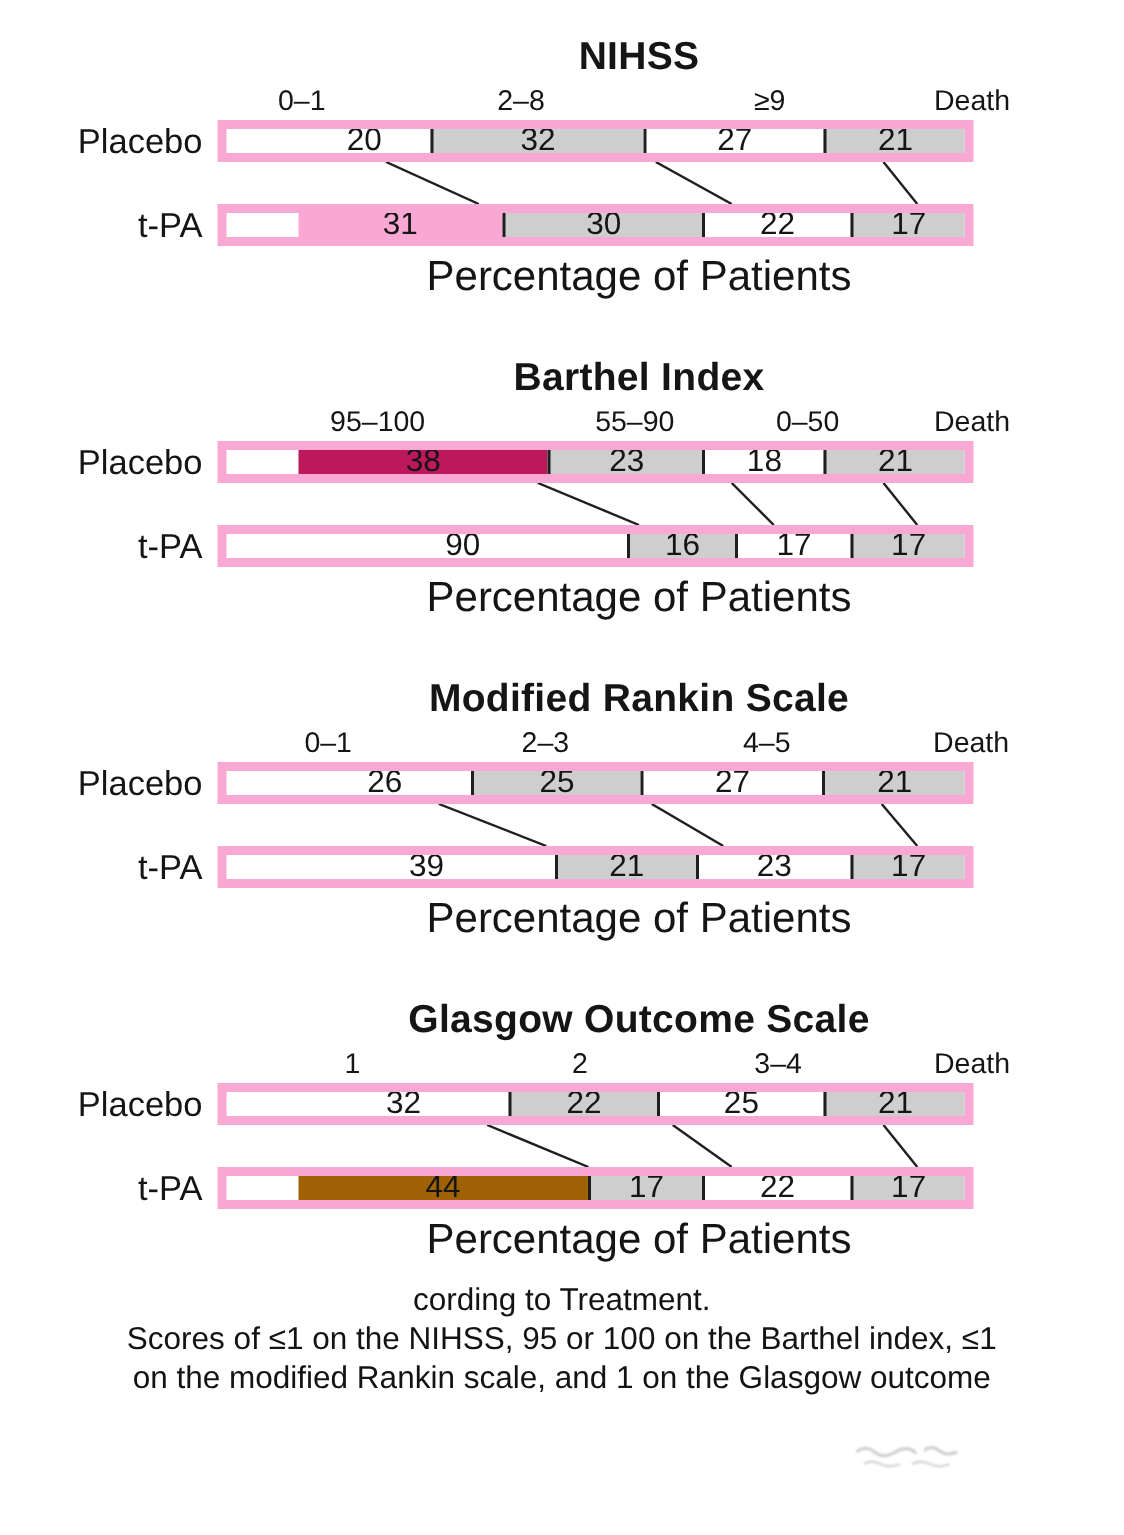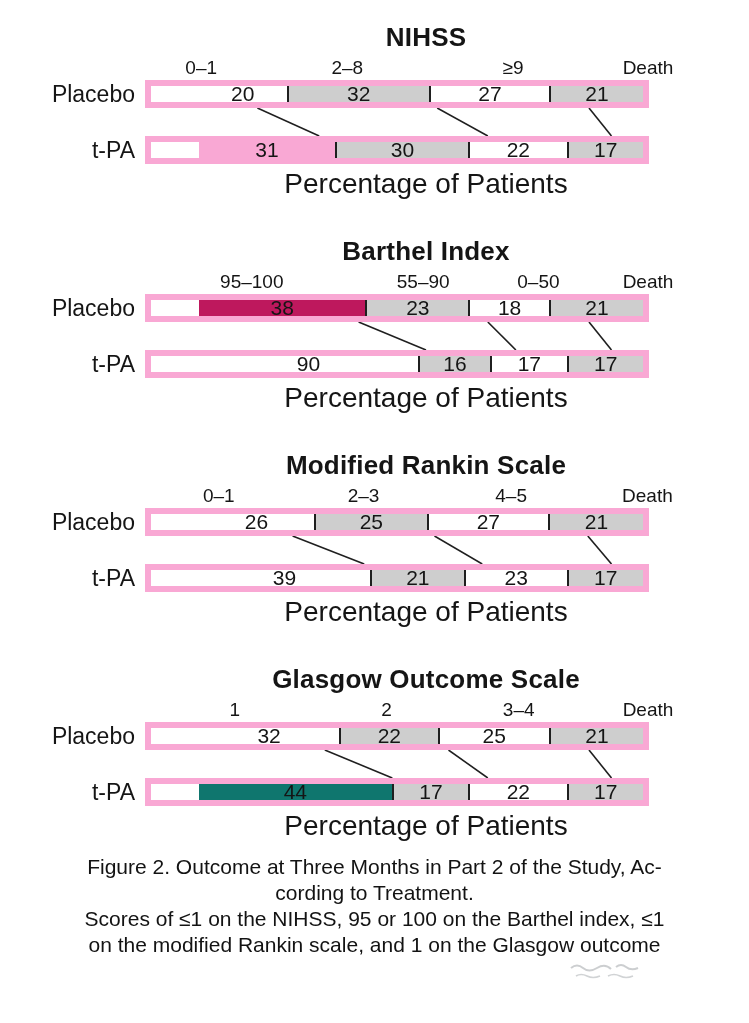--- a/index.html
+++ b/index.html
@@ -208,40 +208,39 @@
           </div>
         </div>
         <svg class="connector" width="562" height="28" viewBox="0 0 562 28">
           <line x1="179.8" y1="0" x2="247.3" y2="28" stroke="#1f1f1f" stroke-width="1.6"></line>
           <line x1="303.5" y1="0" x2="342.8" y2="28" stroke="#1f1f1f" stroke-width="1.6"></line>
           <line x1="444.0" y1="0" x2="466.5" y2="28" stroke="#1f1f1f" stroke-width="1.6"></line>
         </svg>
         <div class="bar-row">
           <div class="row-label">t-PA</div>
           <div class="bar">
-            <div class="seg" style="flex: 44 1 0px; background: #0f766e;">
+            <div class="seg" style="flex: 44 1 0px; background: #a16207;">
               <span>44</span>
             </div>
             <div class="seg" style="flex: 17 1 0px; background: rgb(206, 206, 206);">
               <span>17</span>
             </div>
             <div class="seg" style="flex: 22 1 0px; background: rgb(255, 255, 255);">
               <span>22</span>
             </div>
             <div class="seg" style="flex: 17 1 0px; background: rgb(206, 206, 206);">
               <span>17</span>
             </div>
           </div>
         </div>
         <div class="xlabel">Percentage of Patients</div>
       </section>
     </div>
 
   <div class="caption">
-    <p class="cap-line">Figure 2. Outcome at Three Months in Part 2 of the Study, Ac-</p>
     <p class="cap-line">cording to Treatment.</p>
     <p class="cap-line">Scores of ≤1 on the NIHSS, 95 or 100 on the Barthel index, ≤1</p>
     <p class="cap-line">on the modified Rankin scale, and 1 on the Glasgow outcome</p>
   </div>
 
   <svg class="watermark" viewBox="0 0 84 30" xmlns="http://www.w3.org/2000/svg">
     <path d="M3 8 q6 -5 12 0 t14 0 t14 1 M48 7 q5 -4 10 0 t12 1" fill="none" stroke="#8f9498" stroke-width="2"></path>
     <path d="M8 16 q5 -3 11 0 t13 0 M40 16 q6 -3 12 0 t13 0" fill="none" stroke="#9aa0a4" stroke-width="1.6"></path>
   </svg>
 

